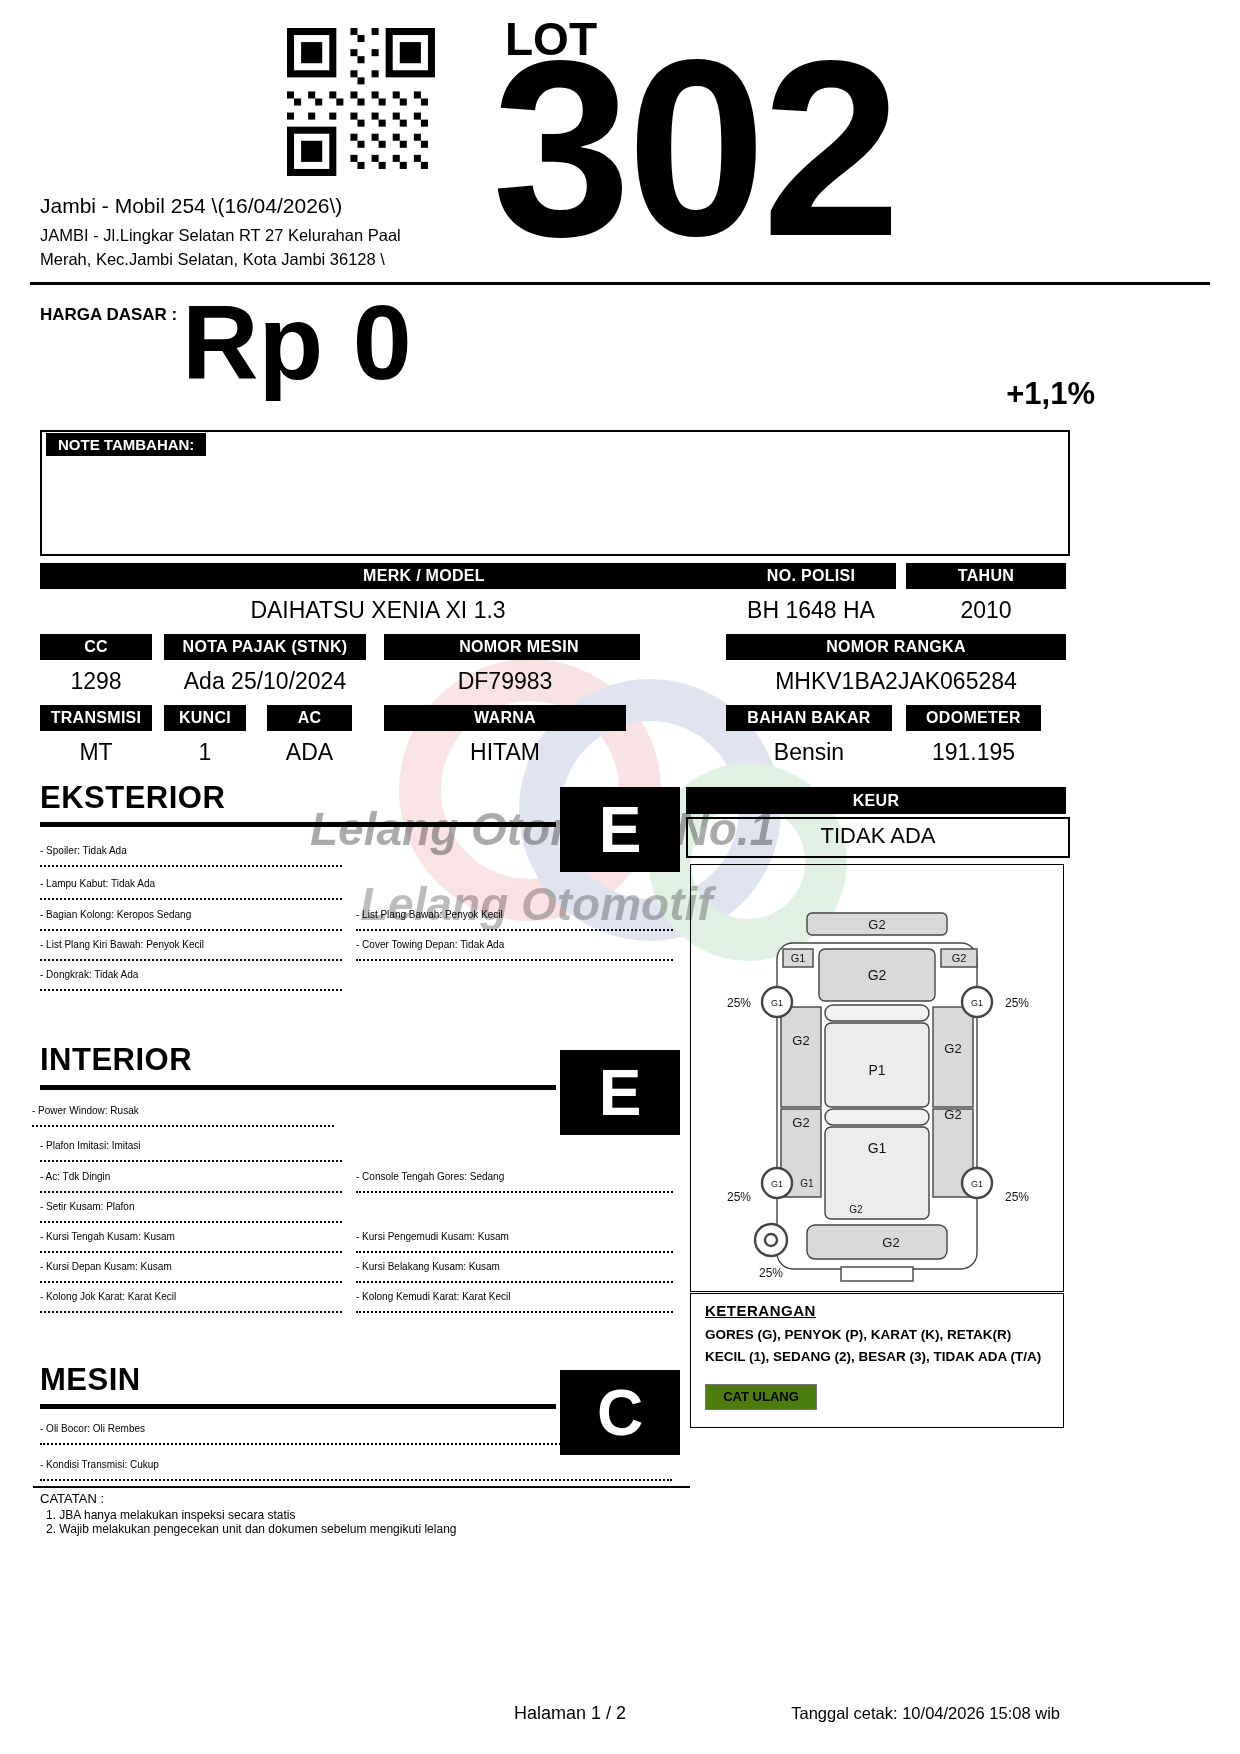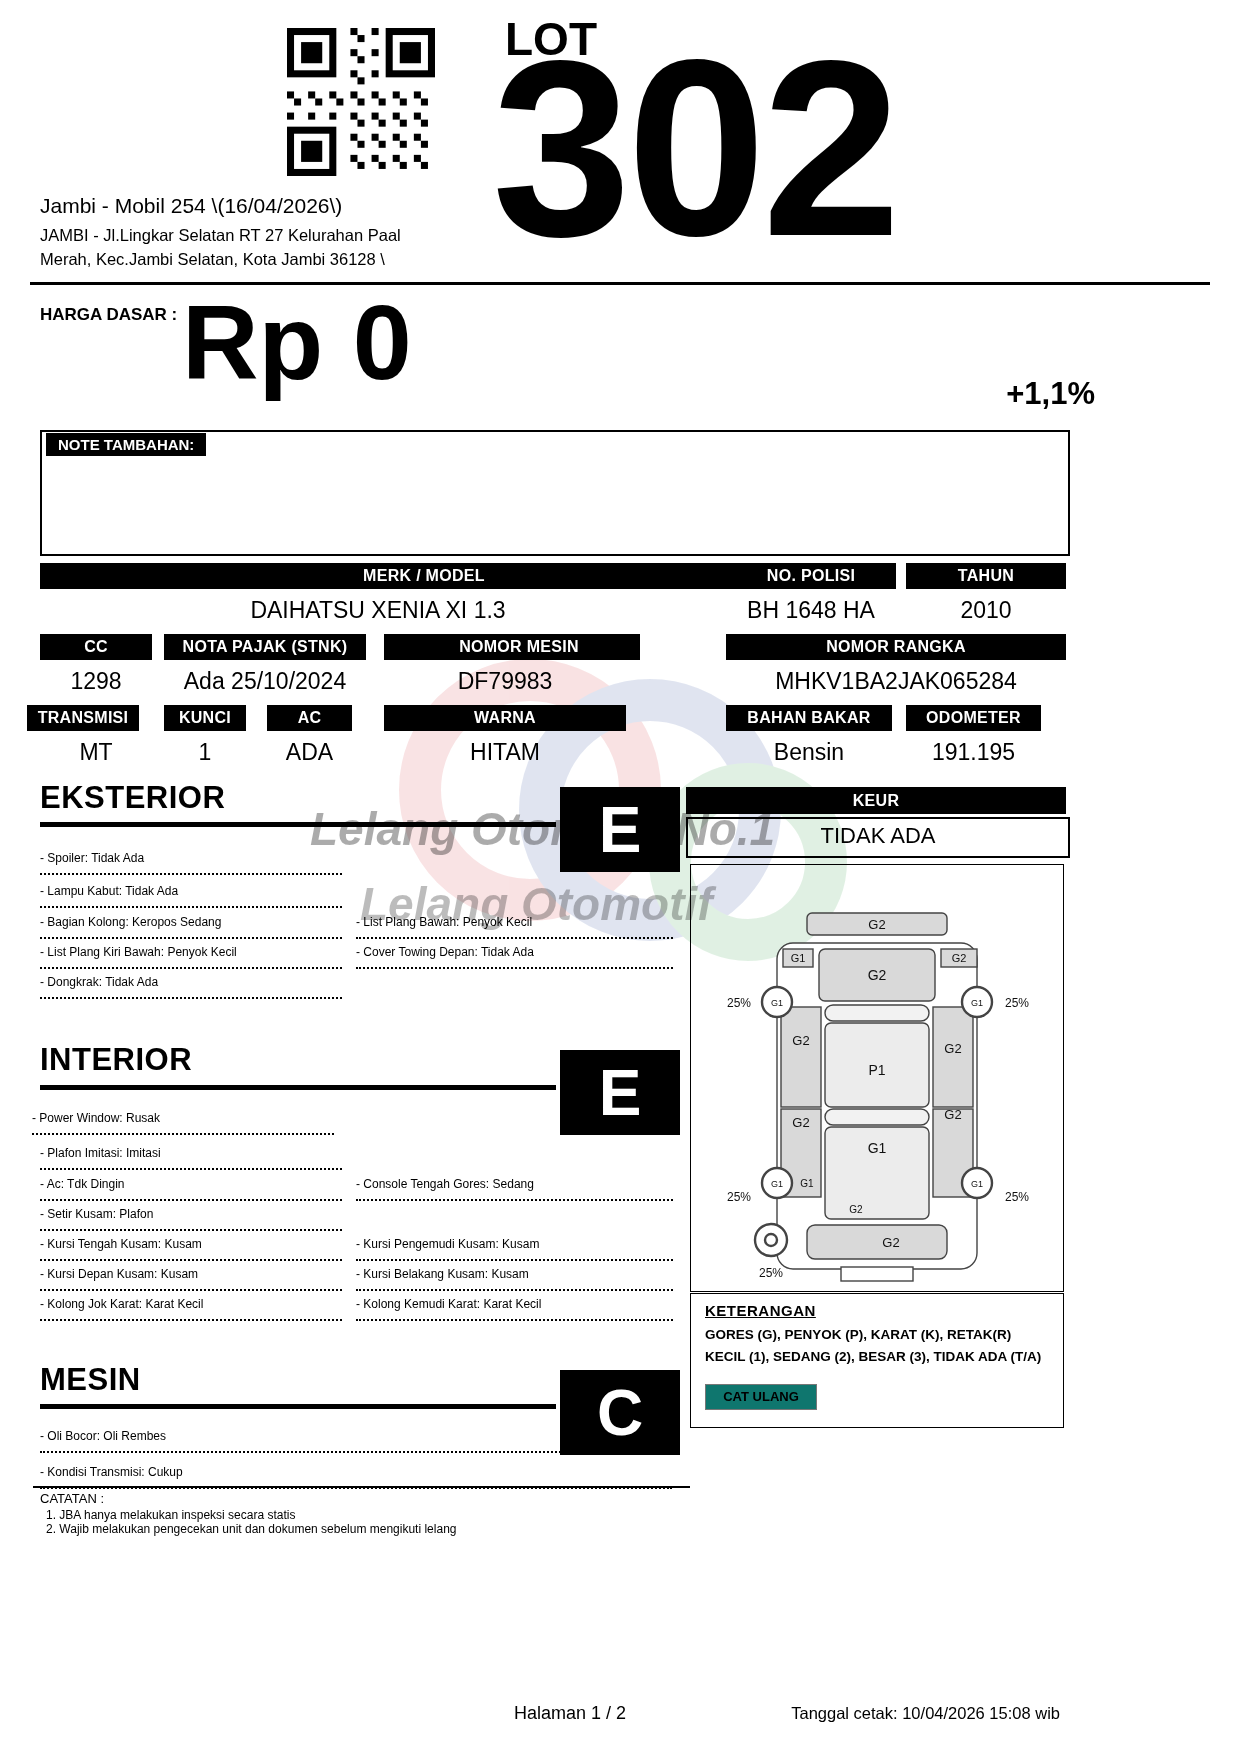--- a/index.html
+++ b/index.html
@@ -2,22 +2,22 @@
 <html><head>
 <meta charset="utf-8">
 <style>
   html,body {margin:0; padding:0; background:#fff;}
   .page {position:relative; width:1240px; height:1754px; background:#fff;
          font-family:"Liberation Sans", sans-serif; color:#000; overflow:hidden;}
   .abs {position:absolute;}
   .hdr {position:absolute; background:#000; color:#fff; font-weight:bold;
         text-align:center; font-size:16px; height:26px; line-height:26px; letter-spacing:.3px;}
   .val {position:absolute; text-align:center; font-size:23px; height:36px; line-height:36px; white-space:nowrap;}
-  .item {position:absolute; font-size:12px; height:27px; line-height:25px;
-         border-bottom:2px dotted #000; white-space:nowrap; overflow:hidden;margin-top:8px;}
+  .item {position:absolute; font-size:10px; height:27px; line-height:25px;
+         border-bottom:2px dotted #000; white-space:nowrap; overflow:hidden;}
   .sec-title {position:absolute; font-size:31px; font-weight:bold; letter-spacing:.5px;}
   .sec-rule {position:absolute; height:5px; background:#000;}
   .grade {position:absolute; width:120px; height:85px; background:#000; color:#fff;
           display:flex; align-items:center; justify-content:center; font-size:64px; font-weight:bold;}
   svg {font-family:inherit;}
   svg text {fill:#111;}
 </style>
 </head>
 <body>
 
@@ -122,21 +122,21 @@
 
   <div class="hdr" style="left:40px; top:634px; width:112px;">CC</div>
   <div class="hdr" style="left:164px; top:634px; width:202px;">NOTA PAJAK (STNK)</div>
   <div class="hdr" style="left:384px; top:634px; width:242px;padding-left:14px;">NOMOR MESIN</div>
   <div class="hdr" style="left:726px; top:634px; width:340px;">NOMOR RANGKA</div>
   <div class="val" style="left:40px; top:663px; width:112px;">1298</div>
   <div class="val" style="left:164px; top:663px; width:202px;">Ada 25/10/2024</div>
   <div class="val" style="left:384px; top:663px; width:242px;">DF79983</div>
   <div class="val" style="left:726px; top:663px; width:340px;">MHKV1BA2JAK065284</div>
 
-  <div class="hdr" style="left:27px; top:705px; width:112px;">TRANSMISI</div>
+  <div class="hdr" style="left:40px; top:705px; width:112px;">TRANSMISI</div>
   <div class="hdr" style="left:164px; top:705px; width:82px;">KUNCI</div>
   <div class="hdr" style="left:267px; top:705px; width:85px;">AC</div>
   <div class="hdr" style="left:384px; top:705px; width:242px;">WARNA</div>
   <div class="hdr" style="left:726px; top:705px; width:166px;">BAHAN BAKAR</div>
   <div class="hdr" style="left:906px; top:705px; width:135px;">ODOMETER</div>
   <div class="val" style="left:40px; top:734px; width:112px;">MT</div>
   <div class="val" style="left:164px; top:734px; width:82px;">1</div>
   <div class="val" style="left:267px; top:734px; width:85px;">ADA</div>
   <div class="val" style="left:384px; top:734px; width:242px;">HITAM</div>
   <div class="val" style="left:726px; top:734px; width:166px;">Bensin</div>
@@ -226,21 +226,21 @@
   <div class="item" style="left:356px; top:1224px; width:317px;">- Kursi Pengemudi Kusam: Kusam</div>
   <div class="item" style="left:40px; top:1254px; width:302px;">- Kursi Depan Kusam: Kusam</div>
   <div class="item" style="left:356px; top:1254px; width:317px;">- Kursi Belakang Kusam: Kusam</div>
   <div class="item" style="left:40px; top:1284px; width:302px;">- Kolong Jok Karat: Karat Kecil</div>
   <div class="item" style="left:356px; top:1284px; width:317px;">- Kolong Kemudi Karat: Karat Kecil</div>
 
   <div class="abs" style="left:690px; top:1293px; width:372px; height:133px; border:1.5px solid #000;">
     <div style="position:absolute; left:14px; top:8px; font-size:15px; font-weight:bold; text-decoration:underline; letter-spacing:.5px;">KETERANGAN</div>
     <div style="position:absolute; left:14px; top:33px; font-size:13.5px; font-weight:bold;">GORES (G), PENYOK (P), KARAT (K), RETAK(R)</div>
     <div style="position:absolute; left:14px; top:55px; font-size:13.5px; font-weight:bold;">KECIL (1), SEDANG (2), BESAR (3), TIDAK ADA (T/A)</div>
-    <div style="position:absolute; left:14px; top:90px; width:110px; height:24px; background:#0f766e; border:1px solid #777; font-size:13px; font-weight:bold; text-align:center; line-height:24px;">CAT ULANG</div>
+    <div style="position:absolute; left:14px; top:90px; width:110px; height:24px; background:#4d7c0f; border:1px solid #777; font-size:13px; font-weight:bold; text-align:center; line-height:24px;">CAT ULANG</div>
   </div>
 
   <div class="sec-title" style="left:40px; top:1362px;">MESIN</div>
   <div class="sec-rule" style="left:40px; top:1404px; width:516px;"></div>
   <div class="grade" style="left:560px; top:1370px;">C</div>
 
   <div class="item" style="left:40px; top:1416px; width:632px;">- Oli Bocor: Oli Rembes</div>
   <div class="item" style="left:40px; top:1452px; width:632px;">- Kondisi Transmisi: Cukup</div>
 
   <div class="abs" style="left:33px; top:1486px; width:657px; height:1.5px; background:#000;"></div>

